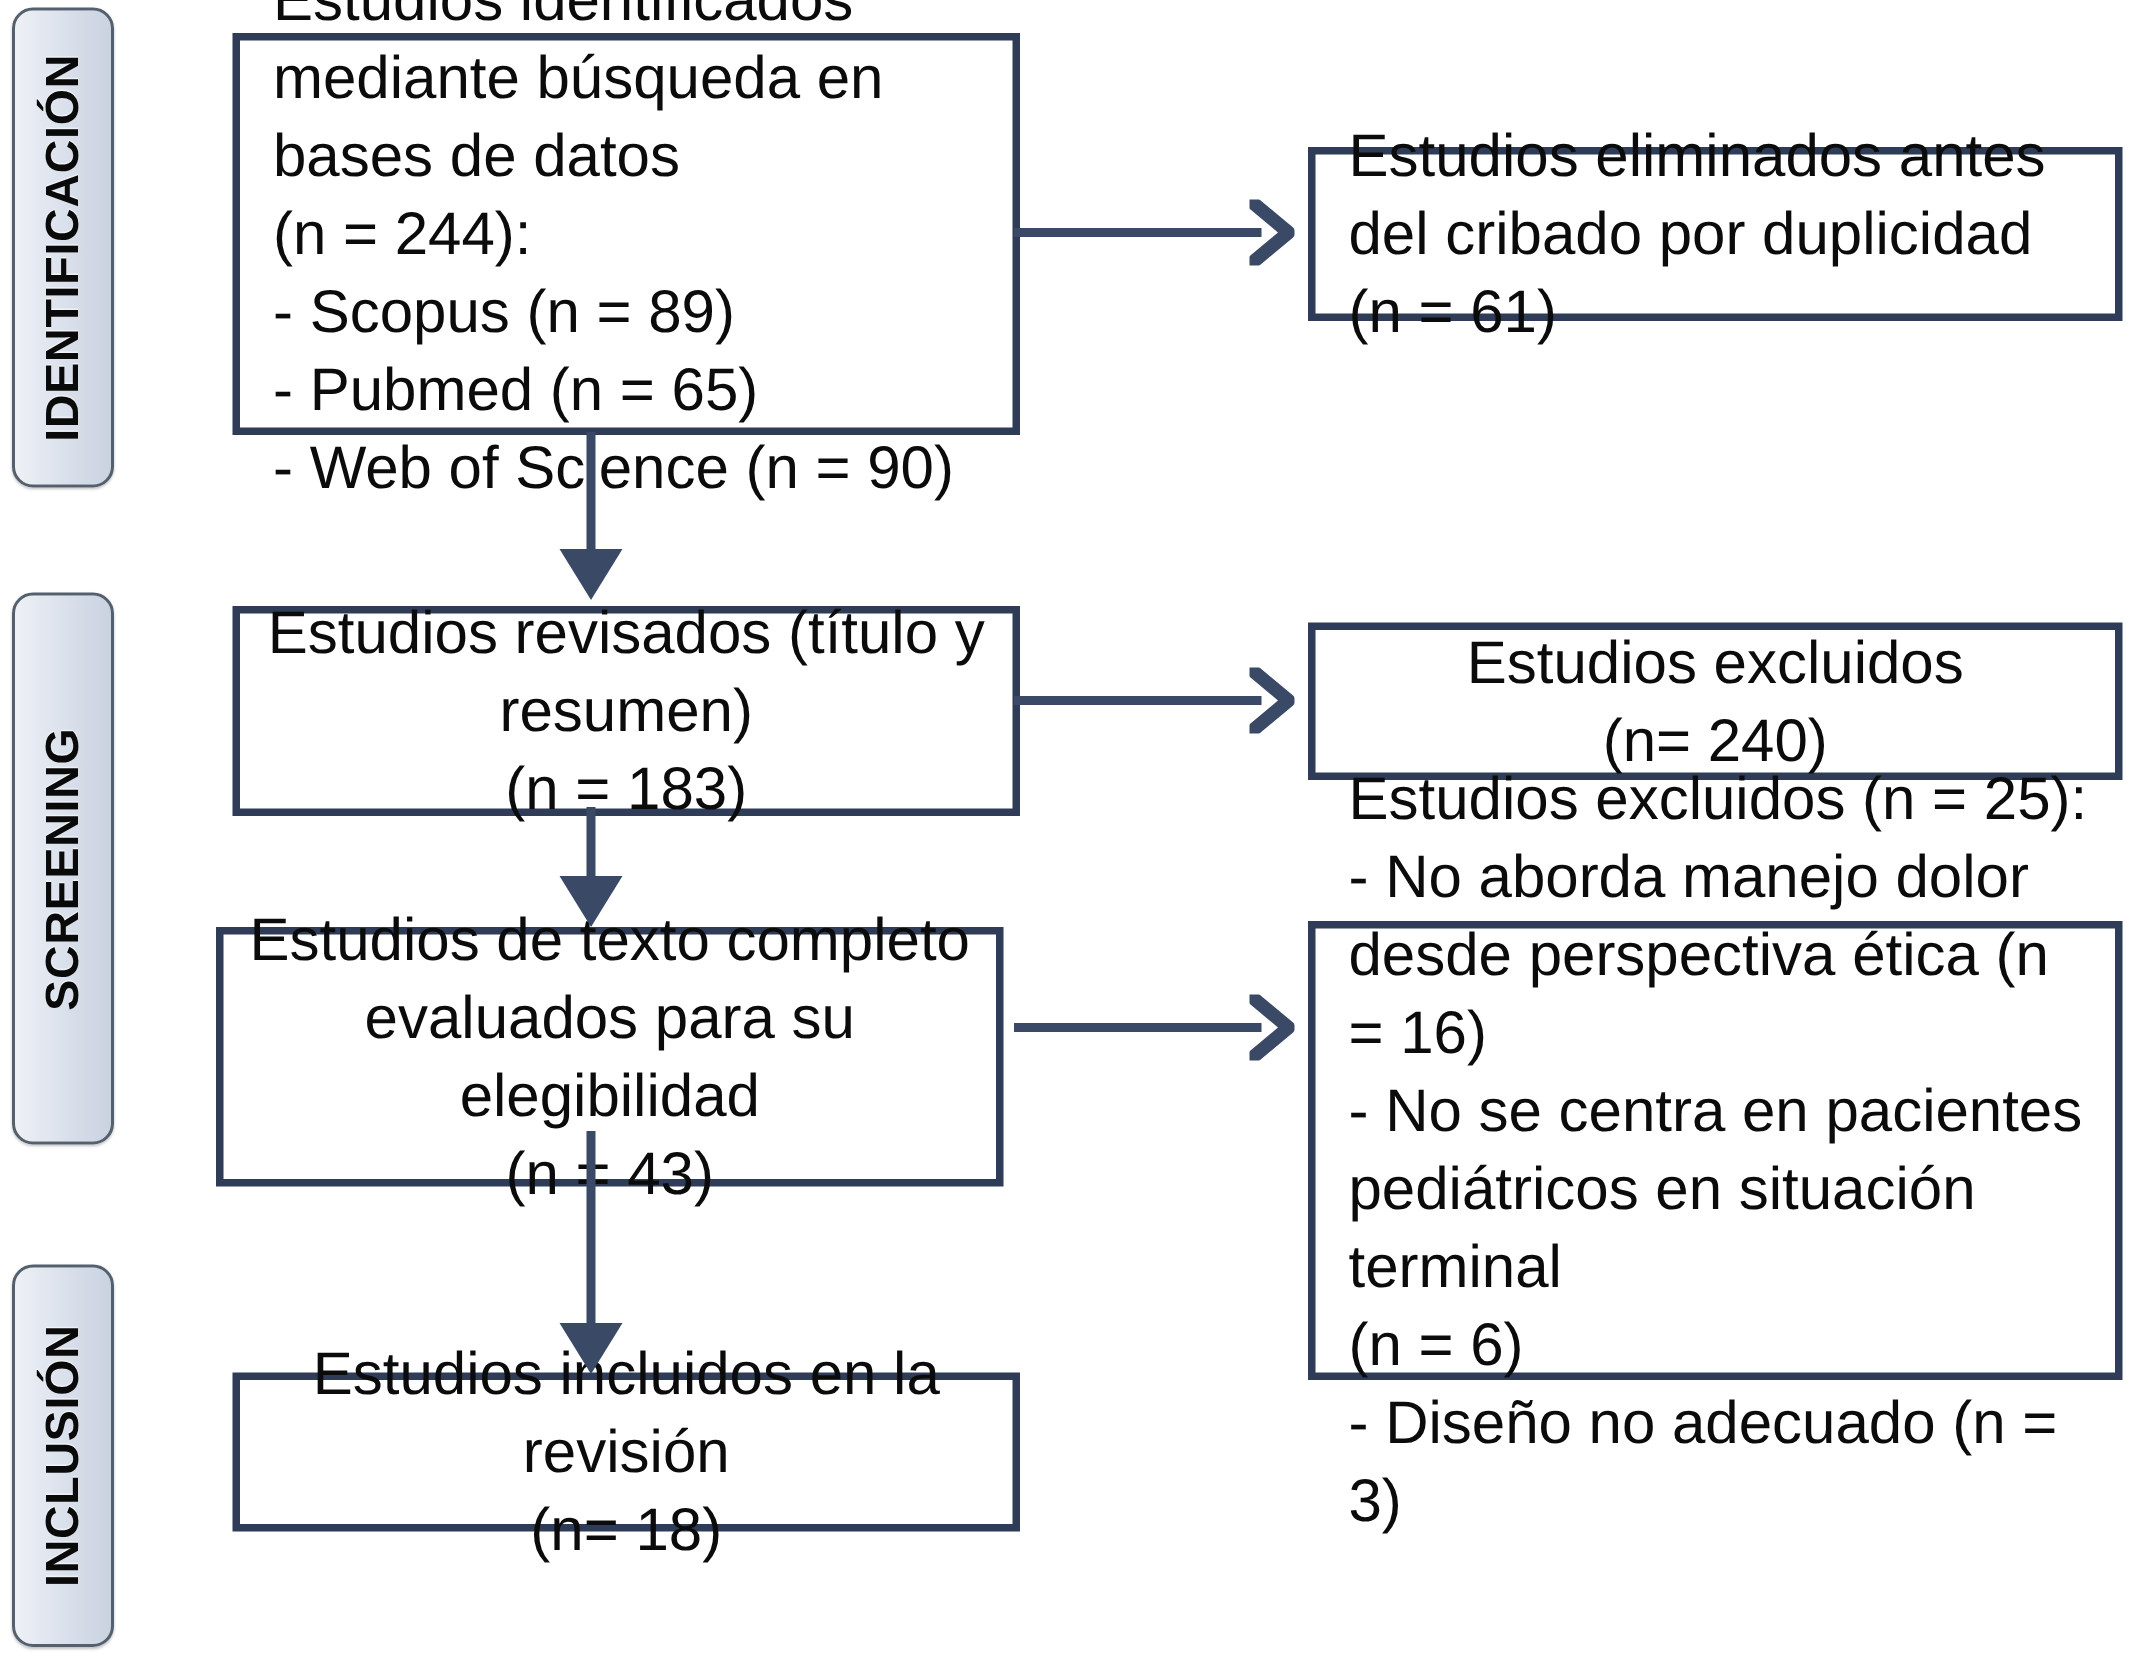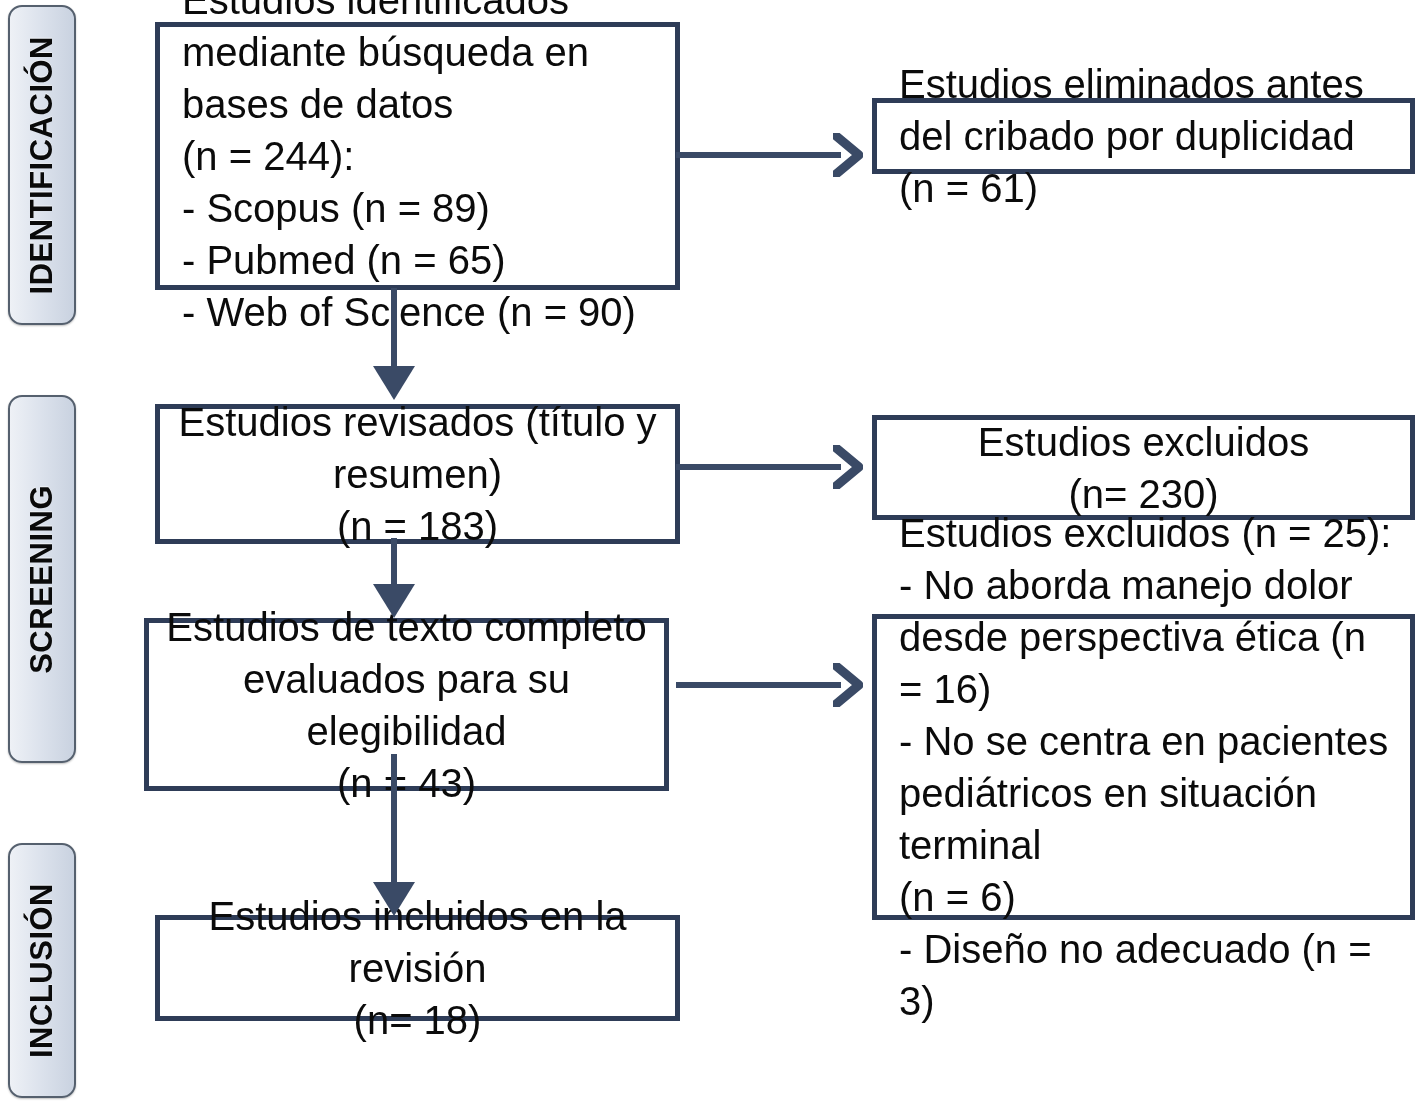--- a/index.html
+++ b/index.html
@@ -105,32 +105,32 @@
   </div>
 
   <div class="flow-box align-left" style="left:155px; top:22px; width:525px; height:268px;">
     <div class="box-text">Estudios identificados mediante búsqueda en bases de datos
 (n = 244):
 - Scopus (n = 89)
 - Pubmed (n = 65)
 - Web of Science (n = 90)</div>
   </div>
 
-  <div class="flow-box align-left" style="left:872px; top:98px; width:543px; height:76px;">
+  <div class="flow-box align-left" style="left:872px; top:98px; width:543px; height:116px;">
     <div class="box-text">Estudios eliminados antes del cribado por duplicidad (n = 61)</div>
   </div>
 
   <div class="flow-box align-center" style="left:155px; top:404px; width:525px; height:140px;">
     <div class="box-text">Estudios revisados (título y resumen)
 (n = 183)</div>
   </div>
 
   <div class="flow-box align-center" style="left:872px; top:415px; width:543px; height:105px;">
     <div class="box-text">Estudios excluidos
-(n= 230)</div>
+(n= 240)</div>
   </div>
 
   <div class="flow-box align-center" style="left:144px; top:618px; width:525px; height:173px;">
     <div class="box-text">Estudios de texto completo evaluados para su elegibilidad
 (n = 43)</div>
   </div>
 
   <div class="flow-box align-left" style="left:872px; top:614px; width:543px; height:306px;justify-content:center;">
     <div class="box-text">Estudios excluidos (n = 25):
 - No aborda manejo dolor desde perspectiva ética (n = 16)

